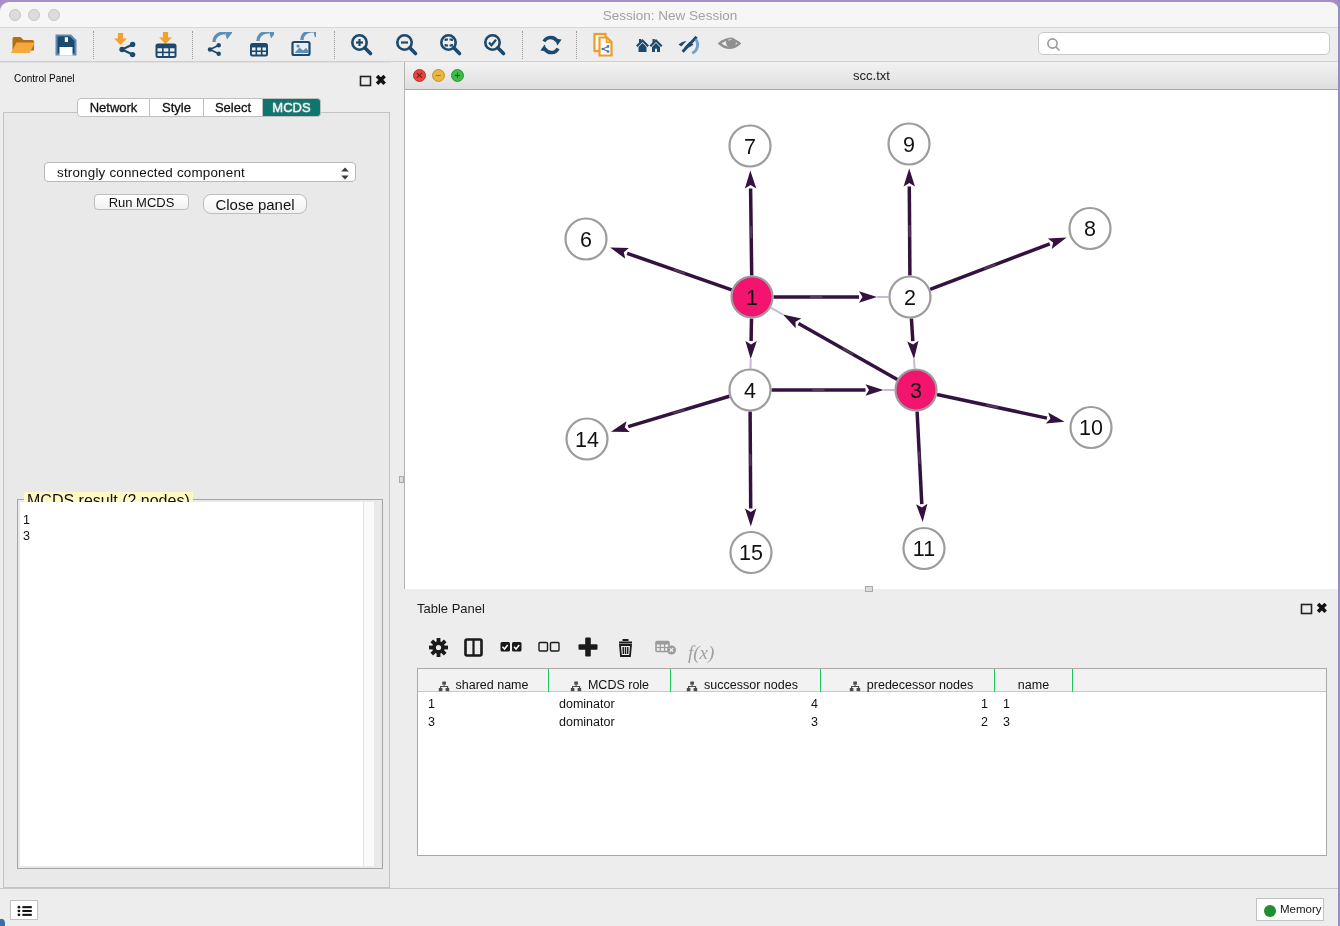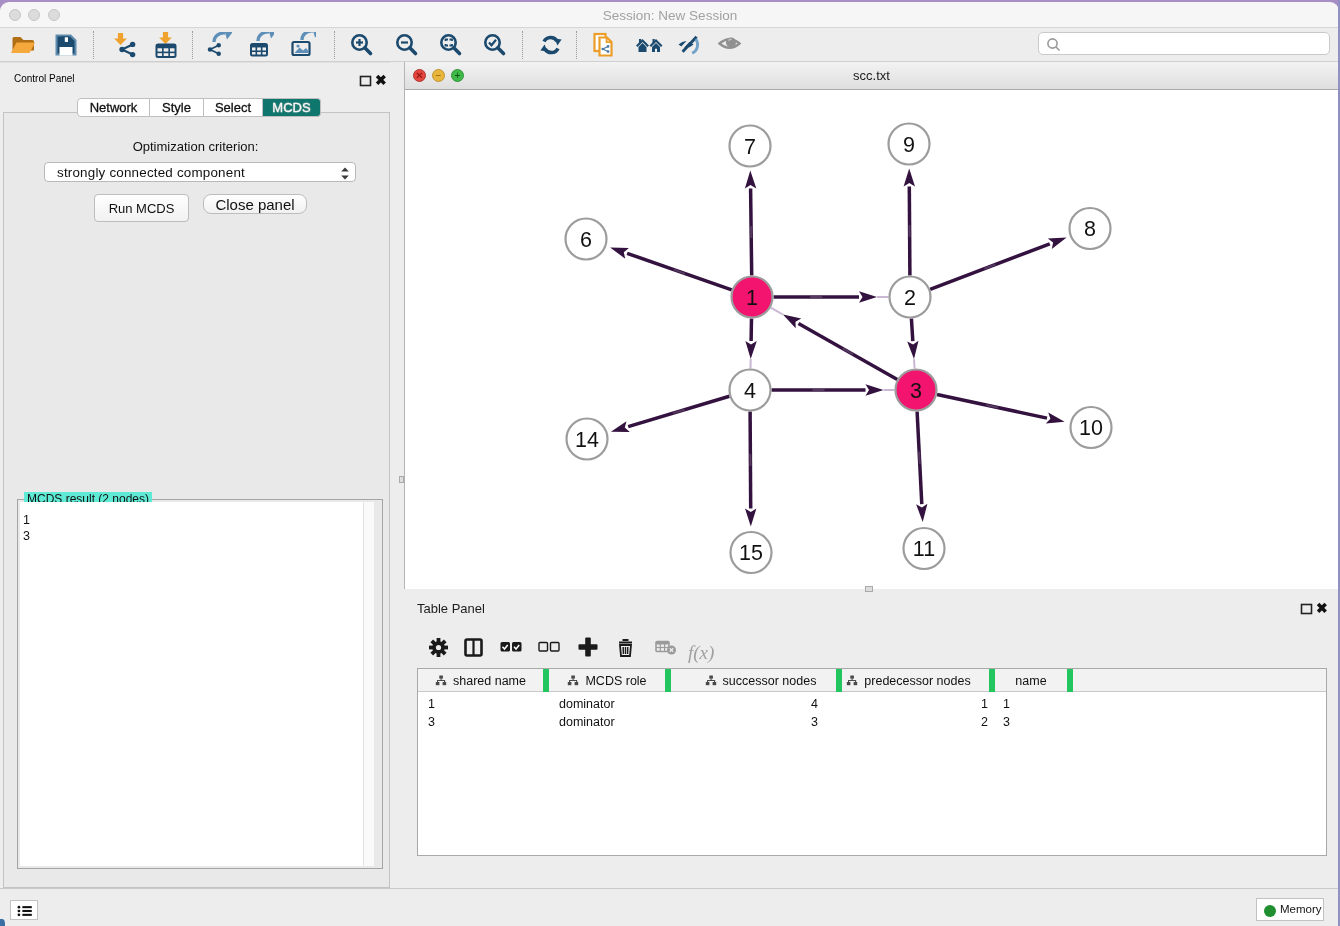--- a/index.html
+++ b/index.html
@@ -29,21 +29,21 @@
 #tptabs{left:288px;top:270px}
 
 #netwin{left:404px;top:62px;width:934px;height:527px;background:#fff;border-left:1px solid #b4b4b4}
 #nettitle{left:0;top:0;width:100%;height:28px;background:linear-gradient(#f3f3f3,#dedede);border-bottom:1px solid #aaa}
 .mac{position:absolute;top:7px;width:13px;height:13px;border-radius:50%;font-size:10px;line-height:12px;text-align:center}
 
 #tpanel{left:404px;top:596px;width:934px;height:292px;background:#ededed}
 #tp-title{left:13px;top:5px;font-size:13px;color:#1c1c1c}
 #tbl{left:13px;top:72px;width:910px;height:188px;background:#fff;border:1px solid #a9a9a9}
 #thead{position:absolute;left:0;top:0;width:908px;height:23px;background:#f2f2f2;border-bottom:1px solid #c9c9c9;font-size:12.5px;color:#111}
-.thcell{position:absolute;top:0;height:23px;border-right:6px solid #22c55e;display:flex;align-items:center;justify-content:center}
+.thcell{position:absolute;top:0;height:23px;border-right:1px solid #22c55e;display:flex;align-items:flex-end;justify-content:center}
 .trow{position:absolute;font-size:12.5px;color:#111}
 
 #statusbar{left:0;top:888px;width:1340px;height:38px;background:#ededed;border-top:1px solid #c9c9c9}
 .sbtn{position:absolute;background:#fff;border:1px solid #c2c2c2;border-radius:4px}
 .close-x{font-weight:bold;color:#111}
 </style></head>
 <body>
 <div class="abs" id="purple"></div>
 <div class="abs" id="titlebar">
   <div class="tl" style="left:9px"></div>
@@ -212,32 +212,31 @@
       <rect x="1.5" y="1.5" width="10" height="9" fill="none" stroke="#222" stroke-width="1.6"></rect>
     </svg>
 <div class="abs close-x" style="left:375px;top:9px;font-size:14px">✖</div>
 <div class="abs" id="cpbox"></div>
 <div class="tabrow" id="cptabs">
 <div class="tab first" style="width:73px">Network</div>
 <div class="tab" style="width:54px">Style</div>
 <div class="tab" style="width:59px">Select</div>
 <div class="tab last sel" style="width:58px">MCDS</div>
 </div>
-<div class="abs" style="left:0;top:76px;width:391px;text-align:center;font-size:13px;color:#111">Optimization criterion:</div>
 <div class="abs" style="left:44px;top:99px;width:312px;height:20px;background:#fff;border:1px solid #b9b9b9;border-radius:4px">
 <div class="abs" style="left:12px;top:2px;font-size:13.4px;letter-spacing:0.2px;color:#111">strongly connected component</div>
 <svg class="abs" style="left:294px;top:2.5px" width="12" height="15" viewBox="0 0 12 15">
 <polygon points="2.2,5.6 9.8,5.6 6,1.4" fill="#3a3a3a"></polygon>
 <polygon points="2.2,9.4 9.8,9.4 6,13.6" fill="#3a3a3a"></polygon>
       </svg>
 </div>
-<div class="abs" style="left:94px;top:131px;width:95px;height:28px;background:linear-gradient(#ffffff,#f1f1f1);border:1px solid #bdbdbd;border-radius:4px;font-size:13px;color:#111;display:flex;align-items:center;justify-content:center">Run MCDS</div>
+<div class="abs" style="left:94px;top:131px;width:95px;height:16px;background:linear-gradient(#ffffff,#f1f1f1);border:1px solid #bdbdbd;border-radius:4px;font-size:13px;color:#111;display:flex;align-items:center;justify-content:center">Run MCDS</div>
 <div class="abs" style="left:203px;top:131px;width:104px;height:20px;background:linear-gradient(#ffffff,#f1f1f1);border:1px solid #bdbdbd;border-radius:8px;font-size:15px;color:#111;display:flex;align-items:center;justify-content:center">Close panel</div>
 <div class="abs" style="left:17px;top:436px;width:366px;height:370px;border:1px solid #a5a5a5">
-<div class="abs" style="left:6px;top:-8px;background:#5eead4;padding:0 3px;font-size:12px;color:#111">MCDS result (2 nodes)</div>
+<div class="abs" style="left:6px;top:-8px;background:#fef9c3;padding:0 3px;font-size:16px;color:#111">MCDS result (2 nodes)</div>
 <div class="abs" style="left:2px;top:2px;width:352px;height:364px;background:#fff"></div>
 <div class="abs" style="left:345px;top:2px;width:11px;height:364px;background:#fafafa;border-left:1px solid #e2e2e2"></div>
 <div class="abs" style="left:5px;top:12px;font-size:12.5px;color:#111;line-height:16px">1<br>3</div>
 </div>
 <div class="abs" style="left:399px;top:413px;width:5px;height:7px;background:#ddd;border:1px solid #aaa"></div>
   </div>
 <div class="abs" id="netwin">
   <div class="abs" id="nettitle">
     <div class="mac" style="left:8px;background:#e5433c;border:1px solid #b03830;color:#7c1410">✕</div>
     <div class="mac" style="left:27px;background:#e8b63c;border:1px solid #c29432;color:#8a5d00">−</div>
@@ -377,21 +376,21 @@
 <rect x="0.8" y="7" width="3.6" height="3.2" fill="#4a4a4a"></rect>
 <rect x="7.6" y="7" width="3.6" height="3.2" fill="#4a4a4a"></rect>
 <path d="M6.1,3.7 v1.8 M2.6,7 v-1.5 h7 V7" fill="none" stroke="#4a4a4a" stroke-width="1.1"></path>
 </svg>shared name</div>
         <div class="thcell" style="left:131px;width:122px"><svg width="12" height="11" viewBox="0 0 12 11" style="margin-right:6px">
 <rect x="4.3" y="0.5" width="3.6" height="3.2" fill="#4a4a4a"></rect>
 <rect x="0.8" y="7" width="3.6" height="3.2" fill="#4a4a4a"></rect>
 <rect x="7.6" y="7" width="3.6" height="3.2" fill="#4a4a4a"></rect>
 <path d="M6.1,3.7 v1.8 M2.6,7 v-1.5 h7 V7" fill="none" stroke="#4a4a4a" stroke-width="1.1"></path>
 </svg>MCDS role</div>
-        <div class="thcell" style="left:267px;width:157px"><svg width="12" height="11" viewBox="0 0 12 11" style="margin-right:6px">
+        <div class="thcell" style="left:246px;width:157px"><svg width="12" height="11" viewBox="0 0 12 11" style="margin-right:6px">
 <rect x="4.3" y="0.5" width="3.6" height="3.2" fill="#4a4a4a"></rect>
 <rect x="0.8" y="7" width="3.6" height="3.2" fill="#4a4a4a"></rect>
 <rect x="7.6" y="7" width="3.6" height="3.2" fill="#4a4a4a"></rect>
 <path d="M6.1,3.7 v1.8 M2.6,7 v-1.5 h7 V7" fill="none" stroke="#4a4a4a" stroke-width="1.1"></path>
 </svg>successor nodes</div>
         <div class="thcell" style="left:410px;width:167px"><svg width="12" height="11" viewBox="0 0 12 11" style="margin-right:6px">
 <rect x="4.3" y="0.5" width="3.6" height="3.2" fill="#4a4a4a"></rect>
 <rect x="0.8" y="7" width="3.6" height="3.2" fill="#4a4a4a"></rect>
 <rect x="7.6" y="7" width="3.6" height="3.2" fill="#4a4a4a"></rect>
 <path d="M6.1,3.7 v1.8 M2.6,7 v-1.5 h7 V7" fill="none" stroke="#4a4a4a" stroke-width="1.1"></path>

